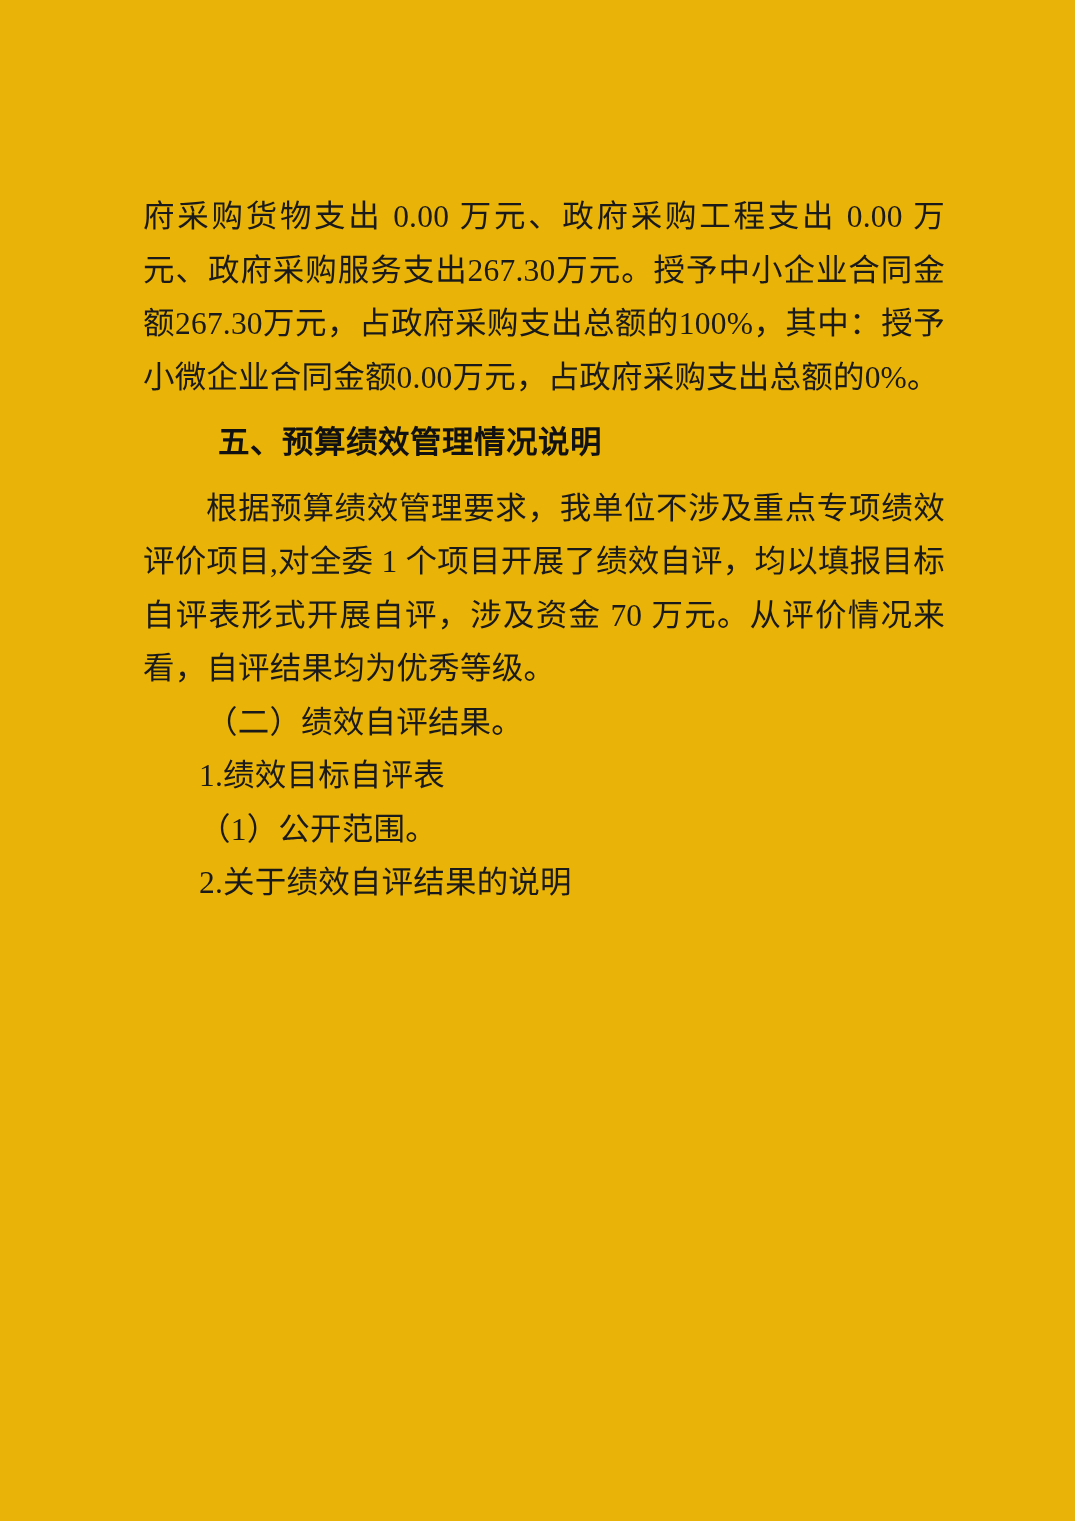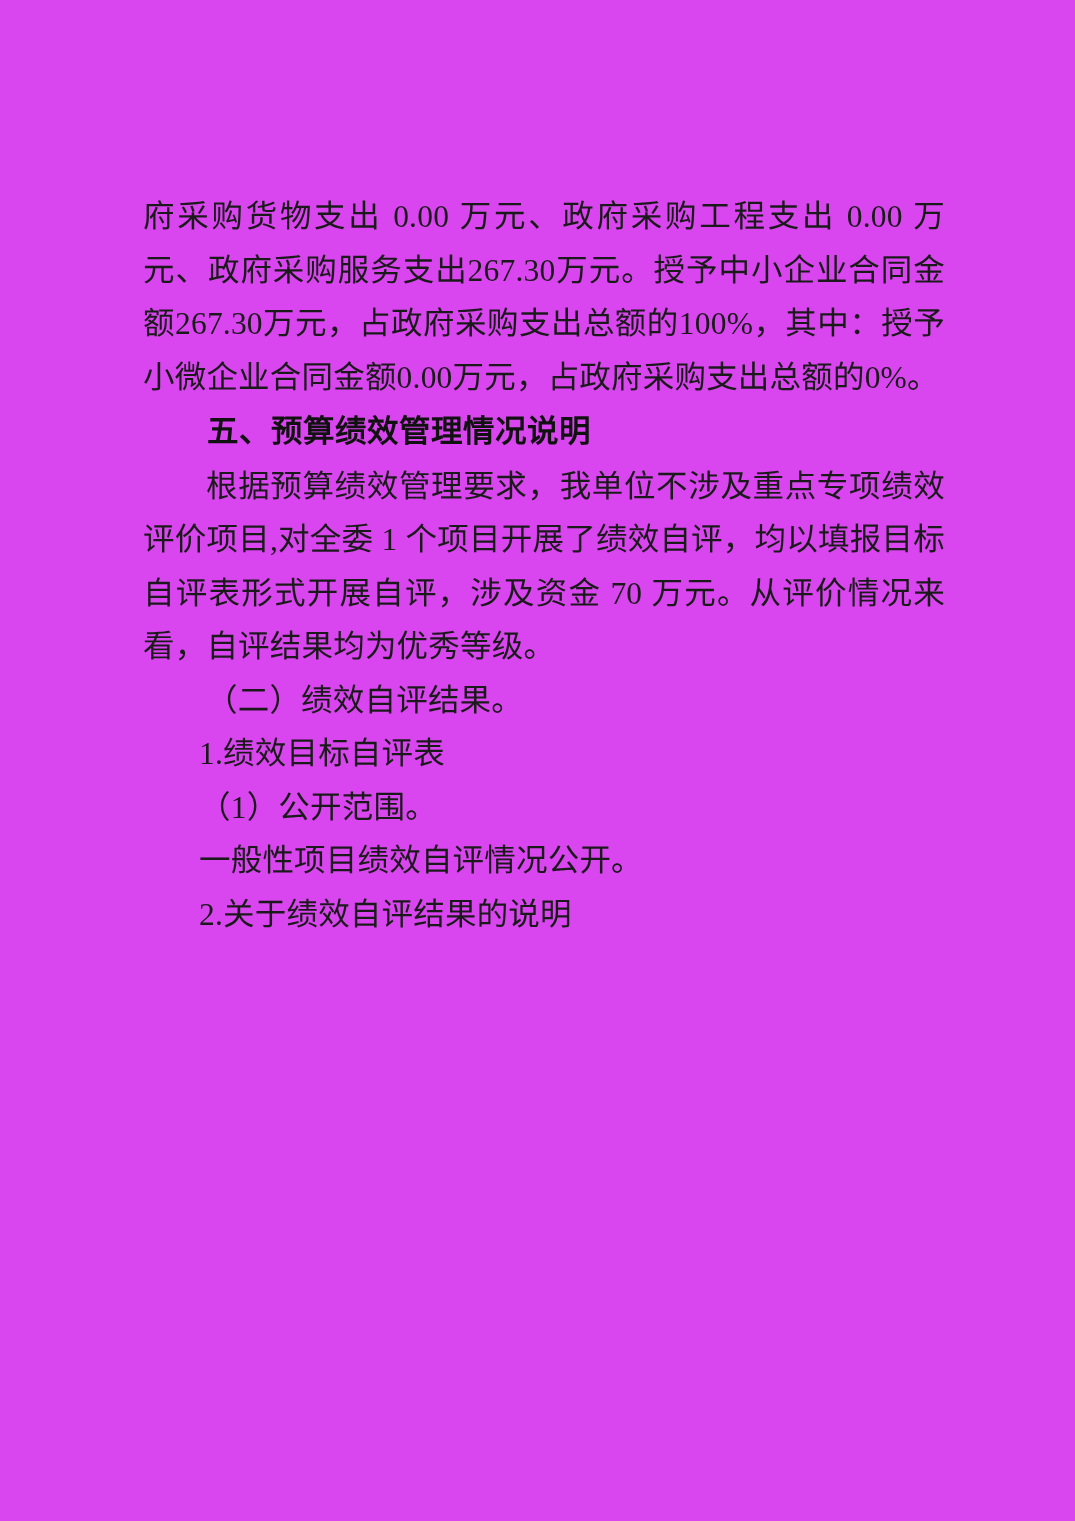--- a/index.html
+++ b/index.html
@@ -13,21 +13,21 @@
     height: 1521px;
     overflow: hidden;
     font-family: "Liberation Serif", "DejaVu Serif", serif;
     color: #1a1a1a;
   }
 
   .page {
     position: relative;
     width: 1075px;
     height: 1521px;
-    background: #d946ef;
+    background: #eab308;
     box-sizing: border-box;
     padding: 190px 130px 0 143px;
   }
 
   .doc-body {
     width: 802px;
   }
 
   
   .para {
@@ -56,21 +56,21 @@
     text-indent: 0;
   }
 
   
   .heading {
     font-family: "Liberation Sans", "DejaVu Sans", sans-serif;
     font-size: 31.5px;
     line-height: 53.5px;
     font-weight: 700;
     text-indent: 63px;
-    margin: 1px;
+    margin: 12px;
     color: #111111;
     letter-spacing: 0.5px;
   }
 </style>
 </head>
 <body>
 
 <div class="page">
   <div class="doc-body">
 
@@ -80,20 +80,19 @@
 
 
     <p class="para indent2">根据预算绩效管理要求，我单位不涉及重点专项绩效评价项目,对全委 1 个项目开展了绩效自评，均以填报目标自评表形式开展自评，涉及资金 70 万元。从评价情况来看，自评结果均为优秀等级。</p>
 
     <p class="para indent2">（二）绩效自评结果。</p>
 
     <p class="para indent1">1.绩效目标自评表</p>
 
     <p class="para indent1">（1）公开范围。</p>
 
-    <p class="para indent1">一般性项目绩效自评情况公开。</p>
 
 
     <p class="para indent1">2.关于绩效自评结果的说明</p>
 
 
   </div>
 </div>
 
 </body></html>

